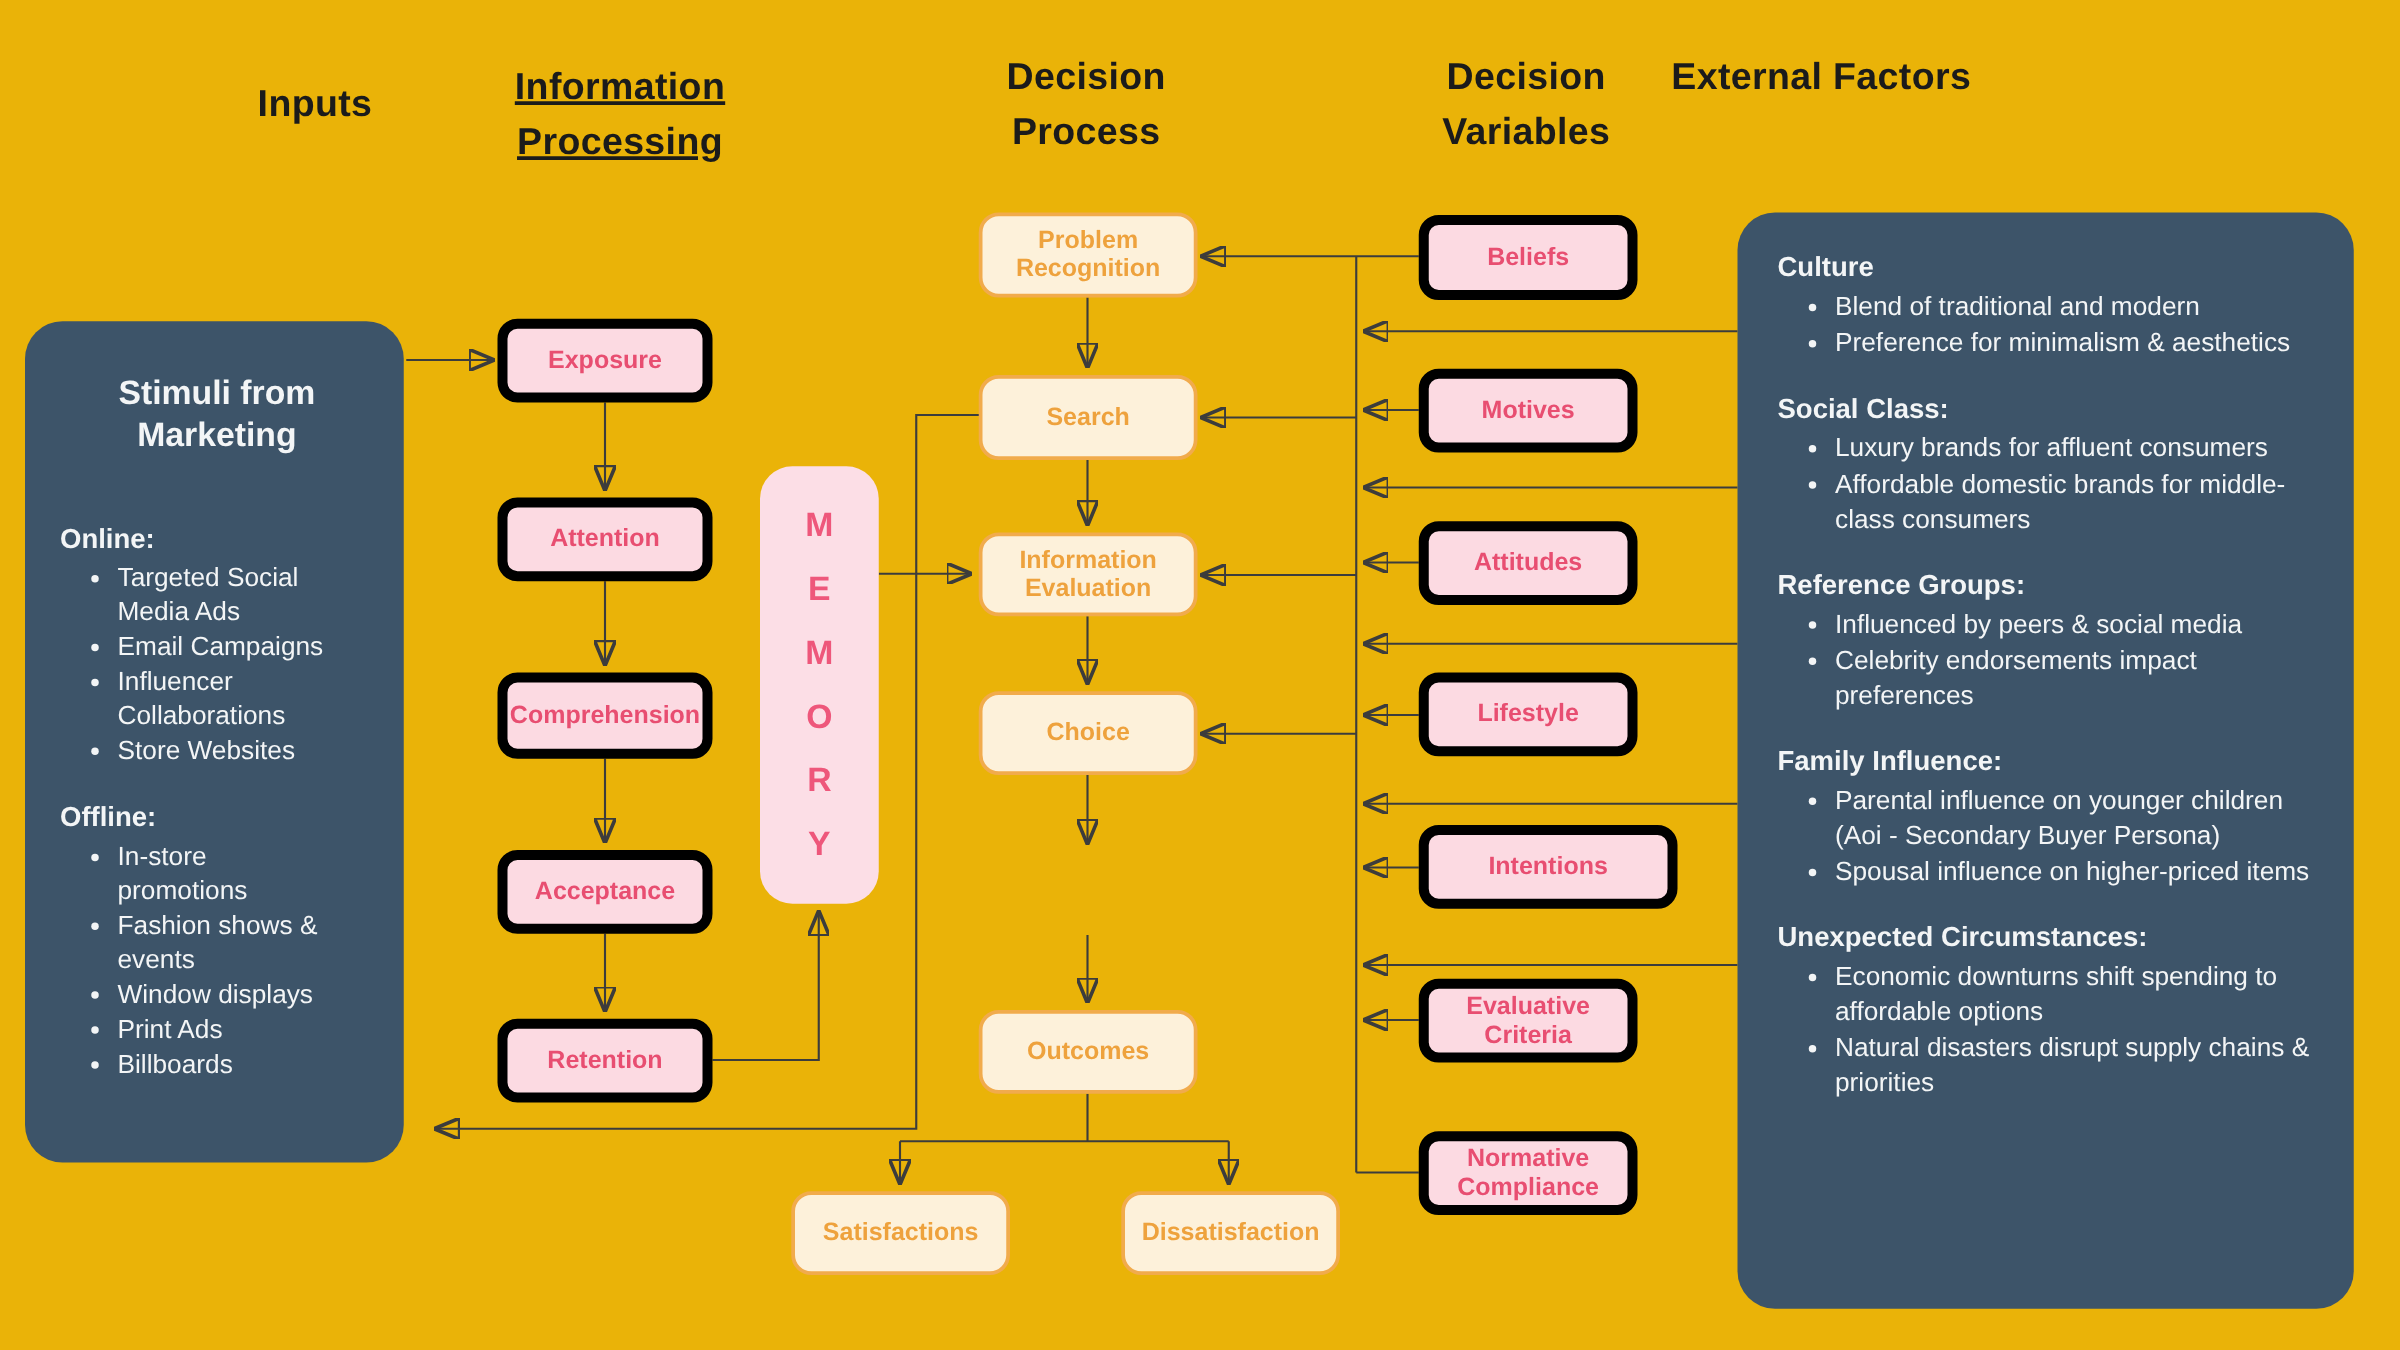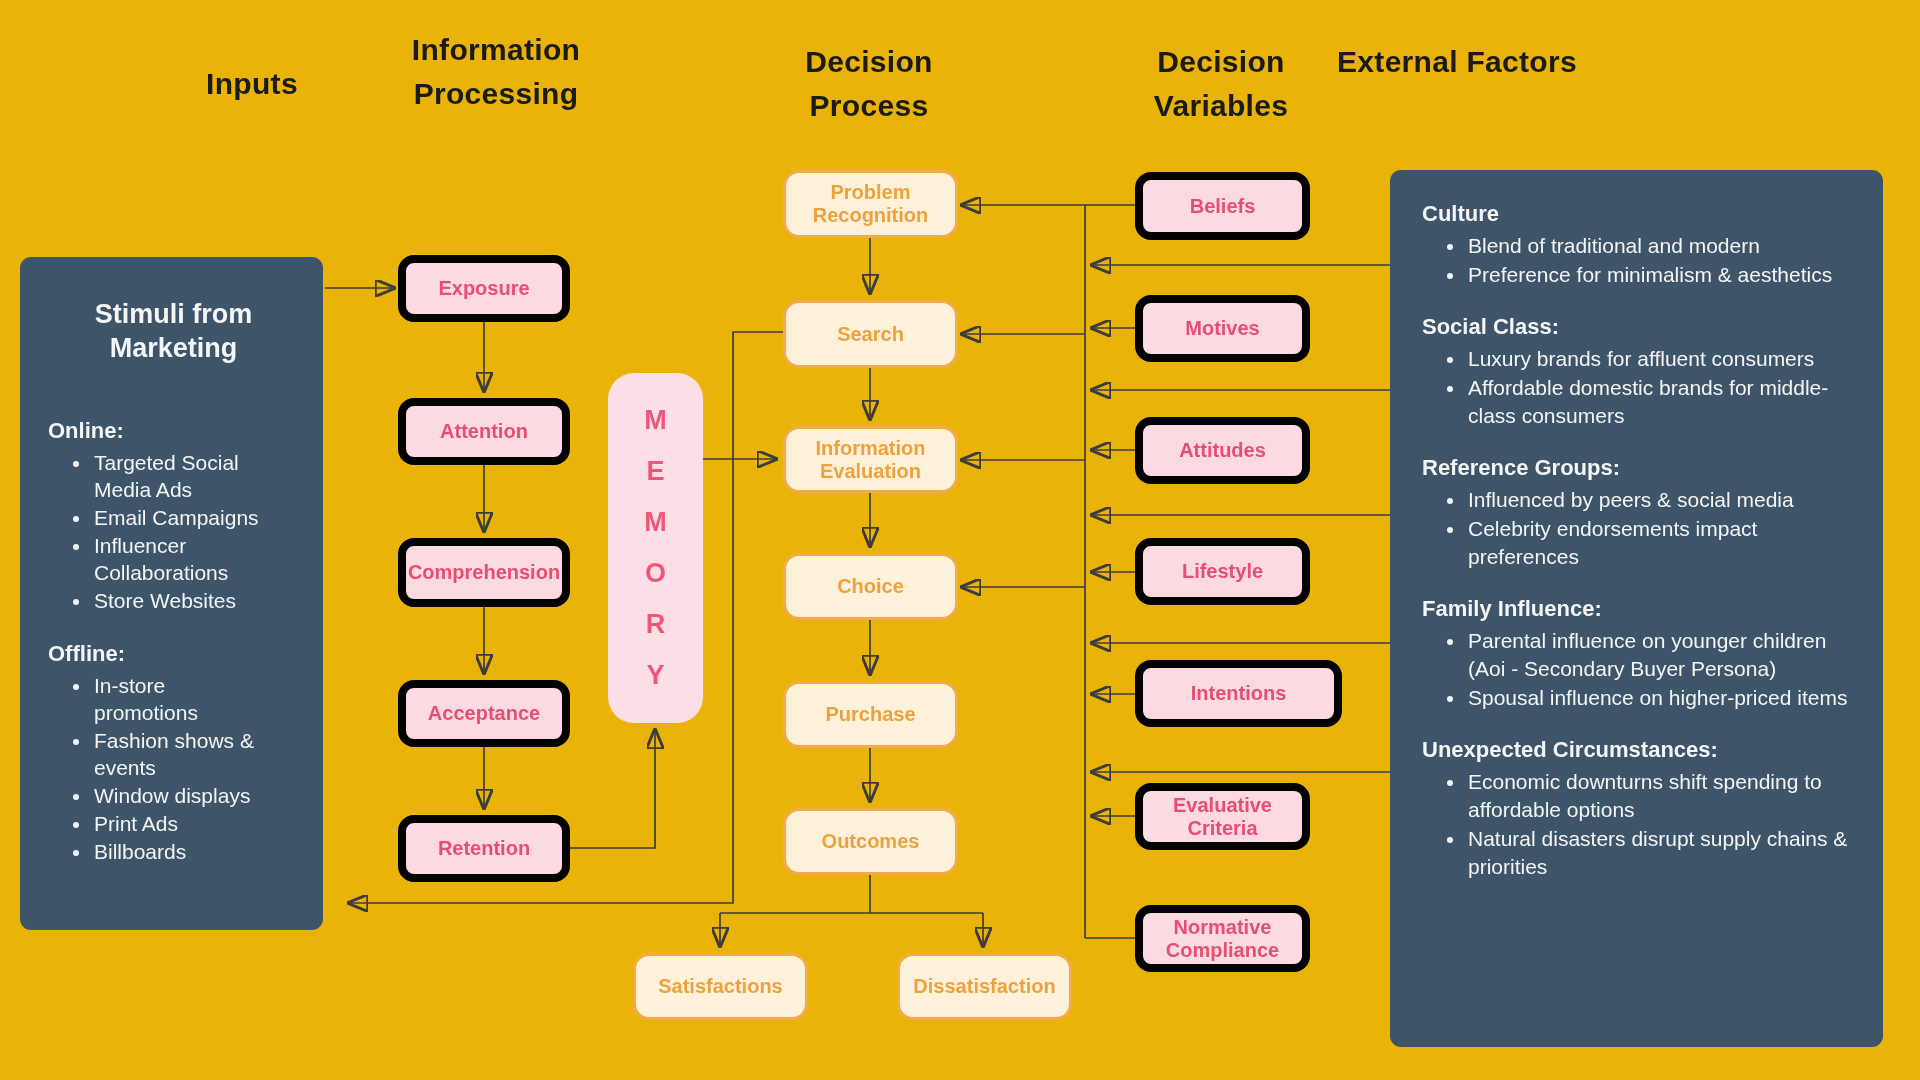--- a/index.html
+++ b/index.html
@@ -22,21 +22,21 @@
   .pink{background:#fcdae2;border:8px solid #000000;color:#e84e71;}
   .orange{background:#fdf1da;border:3px solid #f1ab4c;color:#eea23d;}
   .memory{
     position:absolute;left:608px;top:373px;width:95px;height:350px;
     background:#fcdee6;border-radius:26px;display:flex;flex-direction:column;
     align-items:center;justify-content:center;gap:20px;
     color:#ee577b;font-weight:700;font-size:27px;
   }
   
   .slate{
-    position:absolute;background:#3d5469;color:#f3f5f6;border-radius:11px;
+    position:absolute;background:#3d5469;color:#f3f5f6;border-radius:30px;
     box-sizing:border-box;
   }
   .inputs-box{left:20px;top:257px;width:303px;height:673px;padding:40px 24px 0 28px;}
   .inputs-box .title{
     text-align:center;font-size:27px;font-weight:700;line-height:34px;padding:0 10px;
   }
   .sec-head{font-size:22px;font-weight:700;line-height:28px;}
   .inputs-box .sec-head{margin-top:26px;}
   .inputs-box .title + .sec-head{margin-top:52px;}
   .slate ul{
@@ -112,21 +112,21 @@
     <g>
       <path d="M1390,265 H1092" marker-end="url(#ah)"></path>
       <path d="M1390,390 H1092" marker-end="url(#ah)"></path>
       <path d="M1390,515 H1092" marker-end="url(#ah)"></path>
       <path d="M1390,643 H1092" marker-end="url(#ah)"></path>
       <path d="M1390,772 H1092" marker-end="url(#ah)"></path>
     </g>
   </svg>
 
   <div class="hdr" style="left:127px;top:62px;">Inputs</div>
-  <div class="hdr" style="left:371px;top:28px;">Information Processing</div>
+  <div class="hdr" style="left:371px;top:48px;text-decoration:underline;">Information Processing</div>
   <div class="hdr" style="left:744px;top:40px;">Decision Process</div>
   <div class="hdr" style="left:1096px;top:40px;">Decision Variables</div>
   <div class="hdr" style="left:1332px;top:40px;">External Factors</div>
 
   <div class="slate inputs-box">
     <div class="title">Stimuli from Marketing</div>
     <div class="sec-head">Online:</div>
     <ul>
       <li>Targeted Social Media Ads</li>
       <li>Email Campaigns</li>
@@ -155,21 +155,20 @@
     <span>M</span>
     <span>O</span>
     <span>R</span>
     <span>Y</span>
   </div>
 
   <div class="node orange" style="left:783px;top:170px;width:175px;height:68px;">Problem Recognition</div>
   <div class="node orange" style="left:783px;top:300px;width:175px;height:68px;">Search</div>
   <div class="node orange" style="left:783px;top:426px;width:175px;height:67px;">Information Evaluation</div>
   <div class="node orange" style="left:783px;top:553px;width:175px;height:67px;">Choice</div>
-  <div class="node orange" style="left:783px;top:681px;width:175px;height:67px;">Purchase</div>
   <div class="node orange" style="left:783px;top:808px;width:175px;height:67px;">Outcomes</div>
   <div class="node orange" style="left:633px;top:953px;width:175px;height:67px;">Satisfactions</div>
   <div class="node orange" style="left:897px;top:953px;width:175px;height:67px;">Dissatisfaction</div>
 
   <div class="node pink" style="left:1135px;top:172px;width:175px;height:68px;">Beliefs</div>
   <div class="node pink" style="left:1135px;top:295px;width:175px;height:67px;">Motives</div>
   <div class="node pink" style="left:1135px;top:417px;width:175px;height:67px;">Attitudes</div>
   <div class="node pink" style="left:1135px;top:538px;width:175px;height:67px;">Lifestyle</div>
   <div class="node pink" style="left:1135px;top:660px;width:207px;height:67px;">Intentions</div>
   <div class="node pink" style="left:1135px;top:783px;width:175px;height:67px;">Evaluative Criteria</div>

